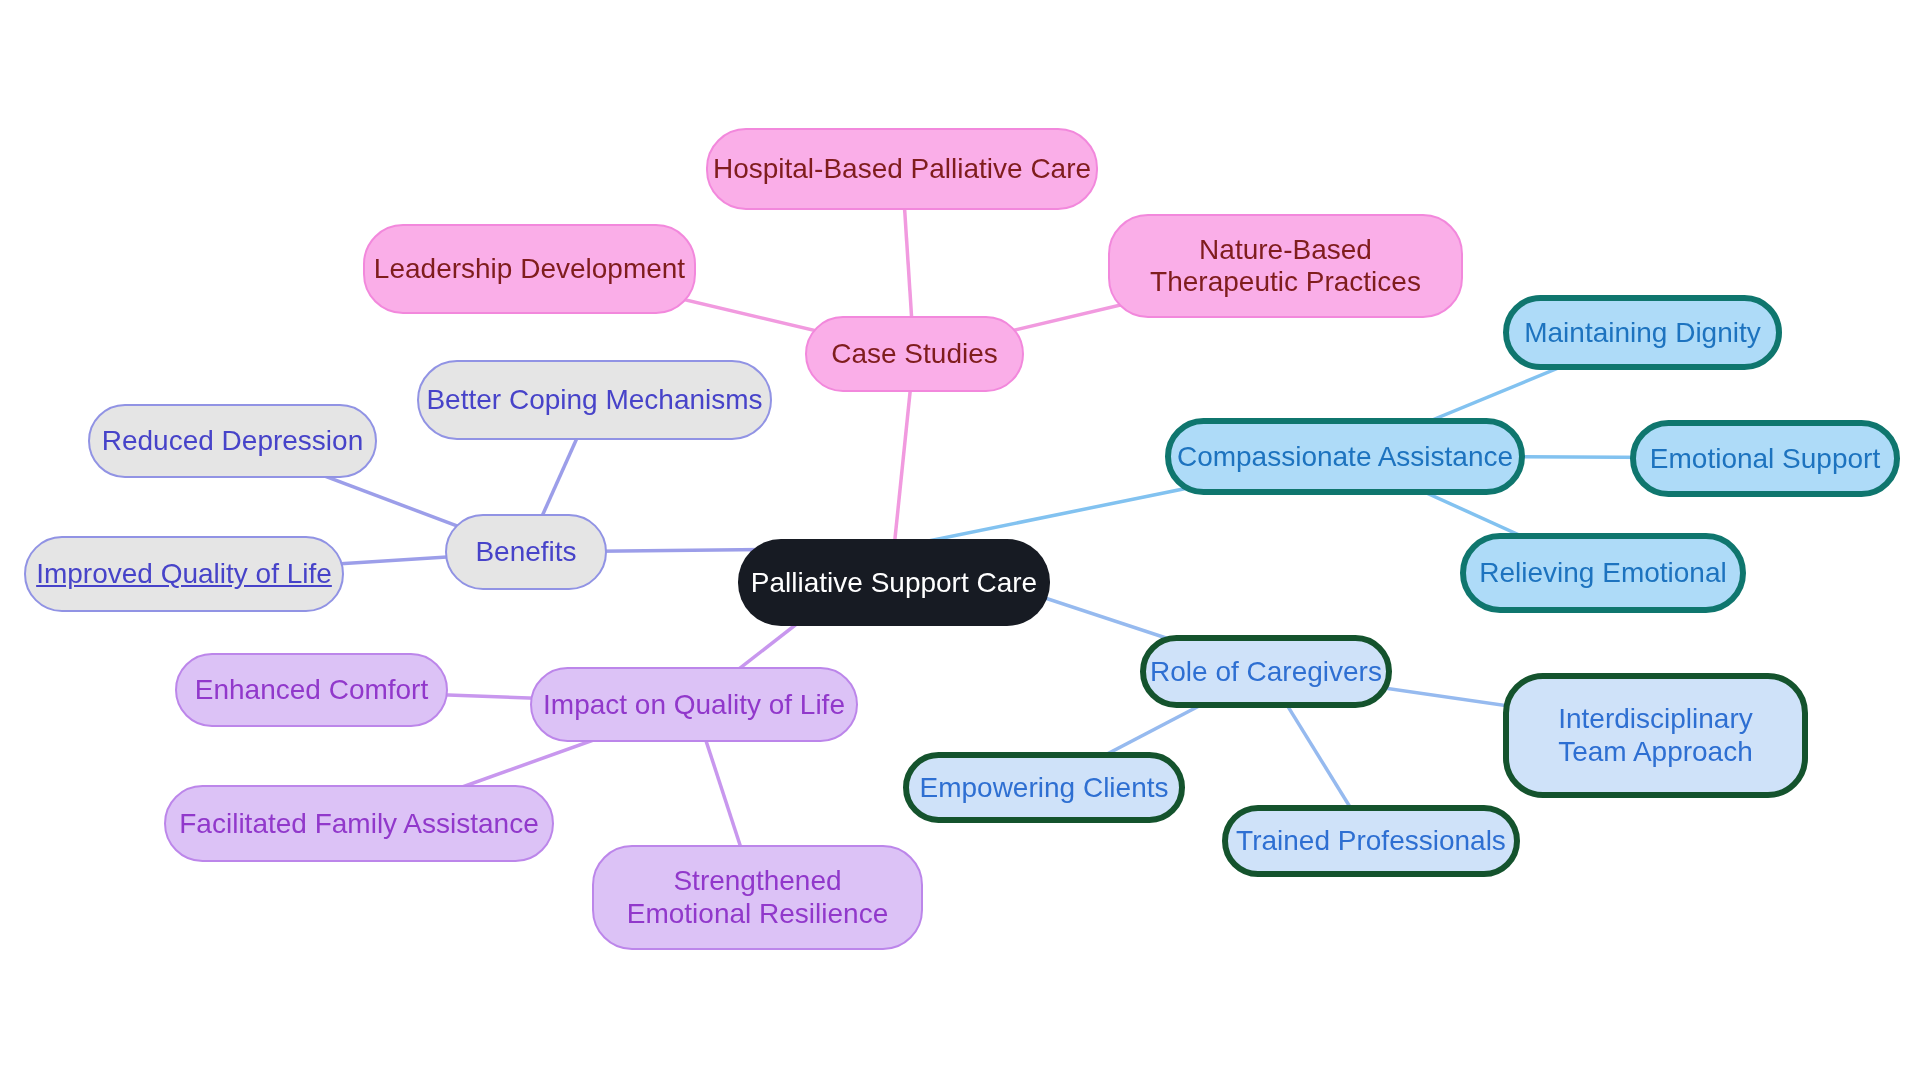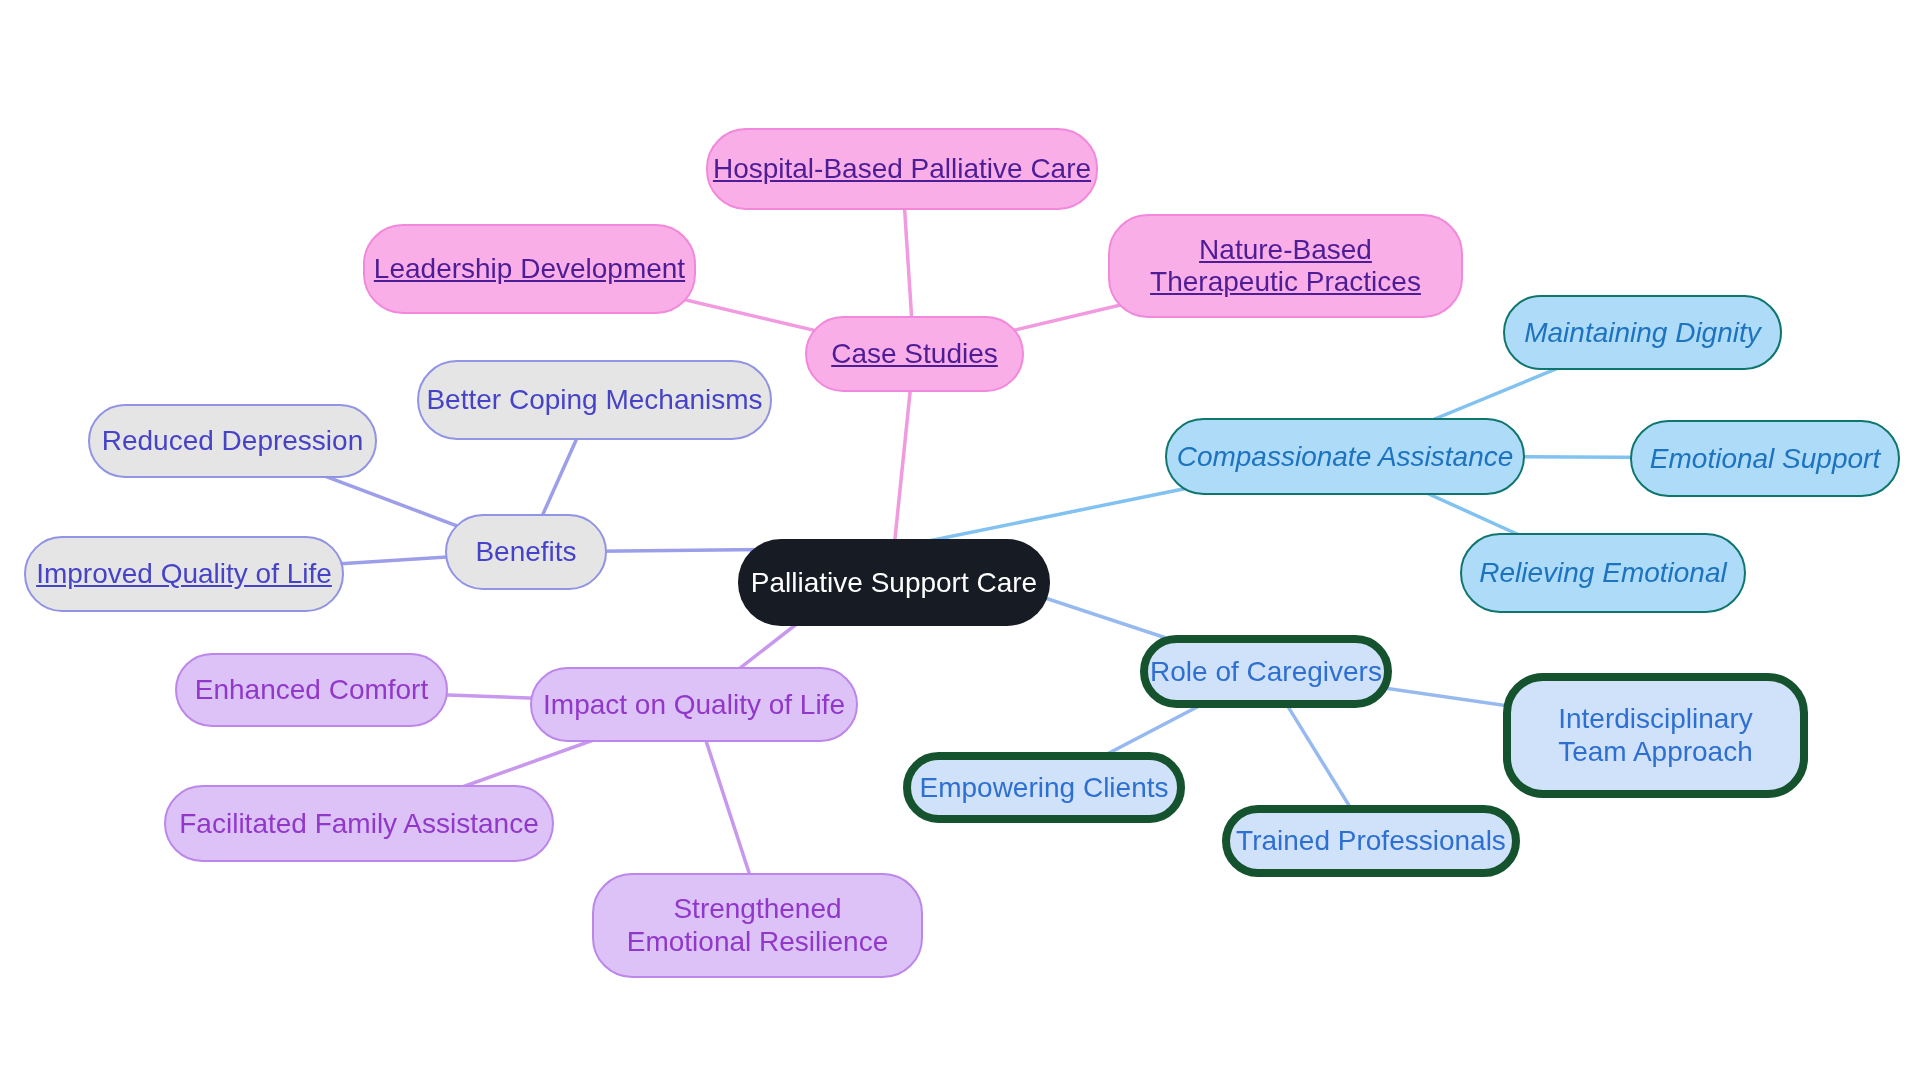--- a/index.html
+++ b/index.html
@@ -38,37 +38,35 @@
 
   .node.root {
     background: #171B23;
     color: #ffffff;
     border: none;
     font-size: 28px;
   }
   .node.pink {
     background: #FAAEE8;
     border: 2px solid #F288DC;
-    color: #4c1d95;
-    text-decoration: underline;
+    color: #7f1d1d;
   }
   .node.periwinkle {
     background: #e5e5e5;
     border: 2px solid #9193E4;
     color: #4743C9;
   }
   .node.sky {
     background: #AEDBF8;
-    border: 2px solid #0f766e;
+    border: 6px solid #0f766e;
     color: #1D73BF;
-    font-style: italic;
   }
   .node.paleblue {
     background: #CFE2F9;
-    border: 8px solid #14532d;
+    border: 6px solid #14532d;
     color: #2E6FD2;
   }
   .node.lavender {
     background: #DCC2F6;
     border: 2px solid #BC86EA;
     color: #9138CB;
   }
 </style>
 </head>
 <body>
@@ -161,17 +159,17 @@
 
   <div class="node lavender" style="left:530px;top:667px;width:328px;height:75px;">
     <span>Impact on Quality of Life</span>
   </div>
   <div class="node lavender" style="left:175px;top:653px;width:273px;height:74px;">
     <span>Enhanced Comfort</span>
   </div>
   <div class="node lavender" style="left:164px;top:785px;width:390px;height:77px;">
     <span>Facilitated Family Assistance</span>
   </div>
-  <div class="node lavender wrap" style="left:592px;top:845px;width:331px;height:105px;margin-top:28px;">
+  <div class="node lavender wrap" style="left:592px;top:845px;width:331px;height:105px;">
     <span>Strengthened Emotional Resilience</span>
   </div>
 
 </div>
 
 </body></html>

